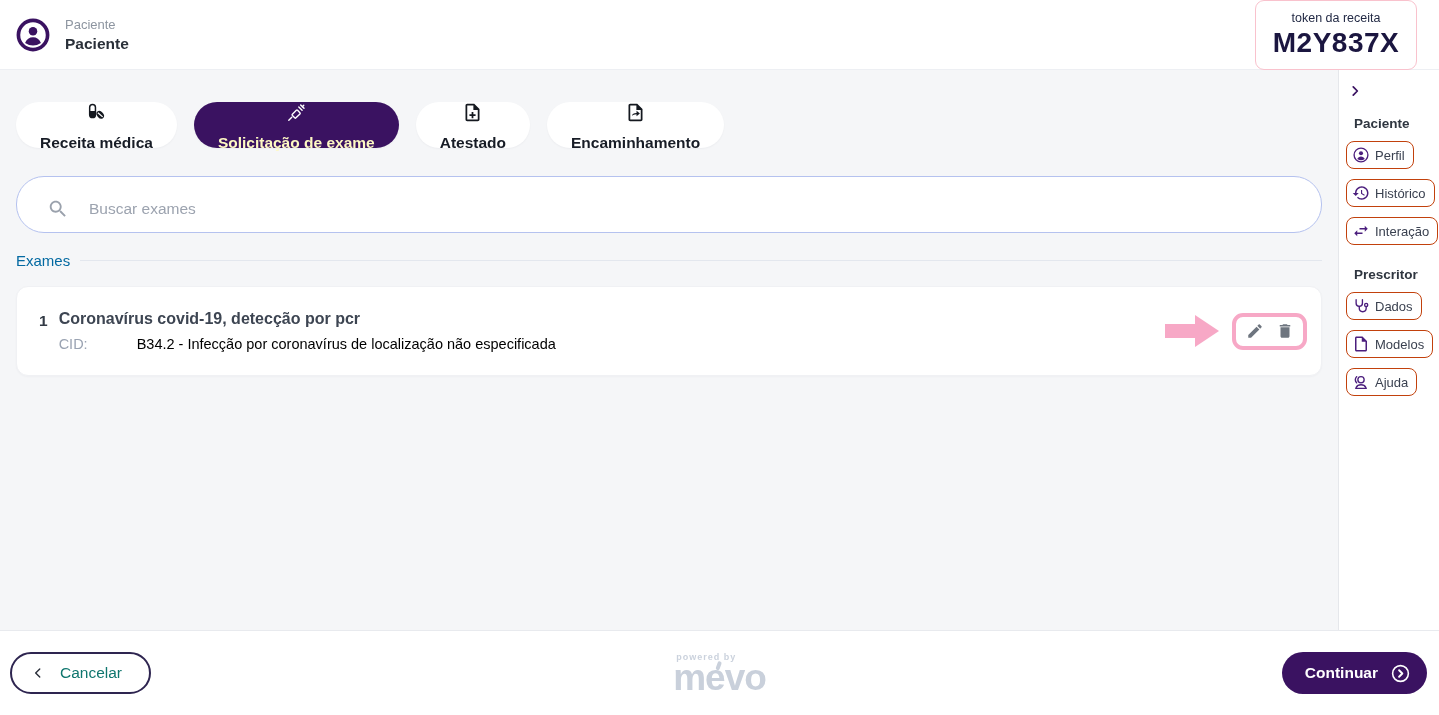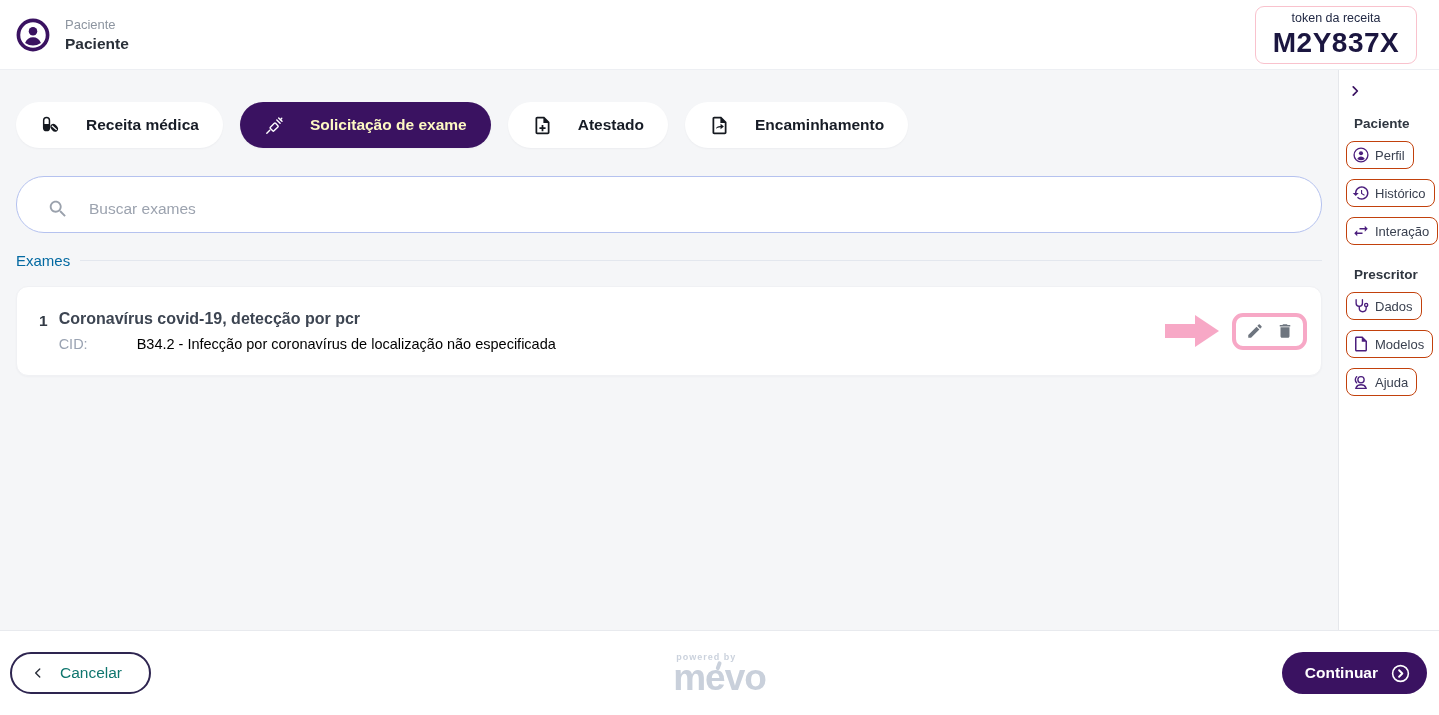--- a/index.html
+++ b/index.html
@@ -10,34 +10,34 @@
   }
   .app { width:1439px; height:715px; display:flex; flex-direction:column;justify-content:space-between; }
 
   
   .header { height:70px; flex:none; display:flex; align-items:center;
     padding:0 22px 0 16px; background:#fff; border-bottom:1px solid #EDEFF3; }
   .avatar { width:34px; height:34px; flex:none; margin-right:15px; }
   .patient-block { display:flex; flex-direction:column; gap:3px; }
   .patient-label { font-size:13px; color:#8D95A0; }
   .patient-name { font-size:15.5px; font-weight:bold; color:#2A3039; }
-  .token-box { margin-left:auto; width:162px; height:58px; border:1px solid #F9C2CD;
+  .token-box { margin-left:auto; width:162px; height:70px; border:1px solid #F9C2CD;
     border-radius:9px; background:#fff; display:flex; flex-direction:column;
     align-items:center; justify-content:center; gap:2px; }
   .token-label { font-size:12.5px; color:#232A45; }
   .token-value { font-size:28px; font-weight:bold; color:#1B1640; letter-spacing:.5px; }
 
   
   .content { flex:1; display:flex; min-height:0; }
   .main { flex:1; background:#F5F6F8; min-width:0; }
 
   .tabs { display:flex; gap:17px; margin:32px 16px 0; }
   .tab { height:46px; border-radius:23px; background:#fff; display:inline-flex;
-    align-items:center; gap:25px; padding:0 24px; font-size:15.5px; font-weight:bold;
-    color:#171C26; cursor:pointer; box-shadow:0 1px 2px rgba(20,30,60,.04); }
+    align-items:center; gap:11px; padding:0 24px; font-size:15.5px; font-weight:bold;
+    color:#171C26; cursor:pointer; box-shadow:0 1px 2px rgba(20,30,60,.04);flex-direction:column; }
   .tab.active { background:#3A1261; color:#fef9c3; }
   .tab svg { flex:none; }
 
   .search { margin:28px 16px 0; height:57px; background:#fff;
     border:1.5px solid #B5C2EF; border-radius:28px; display:flex;
     align-items:center; padding:8px 18px 0 30px; gap:20px; }
   .search input { flex:1; border:0; outline:0; background:transparent;
     font-family:"Liberation Sans",sans-serif; font-size:15.5px; color:#3A4150; }
   .search input::placeholder { color:#9CA3AF; }
 

